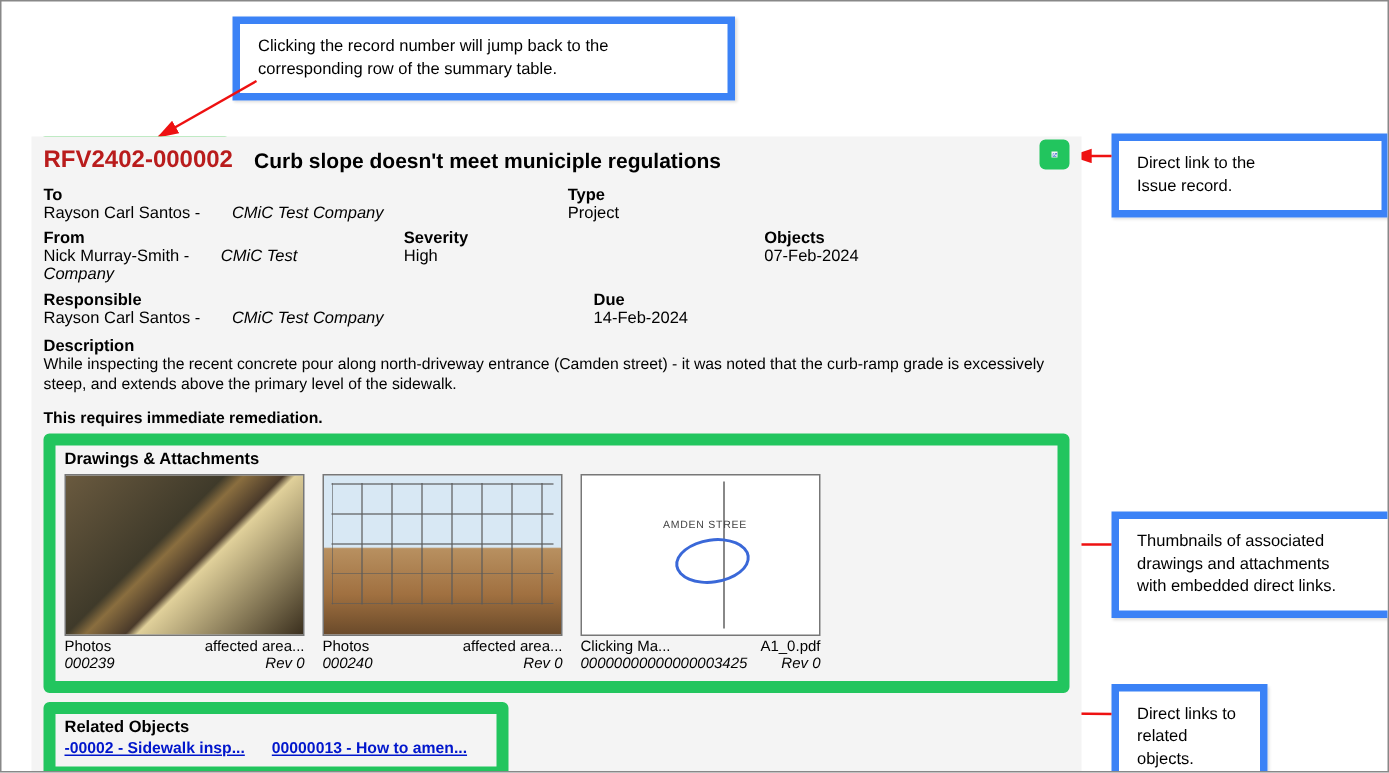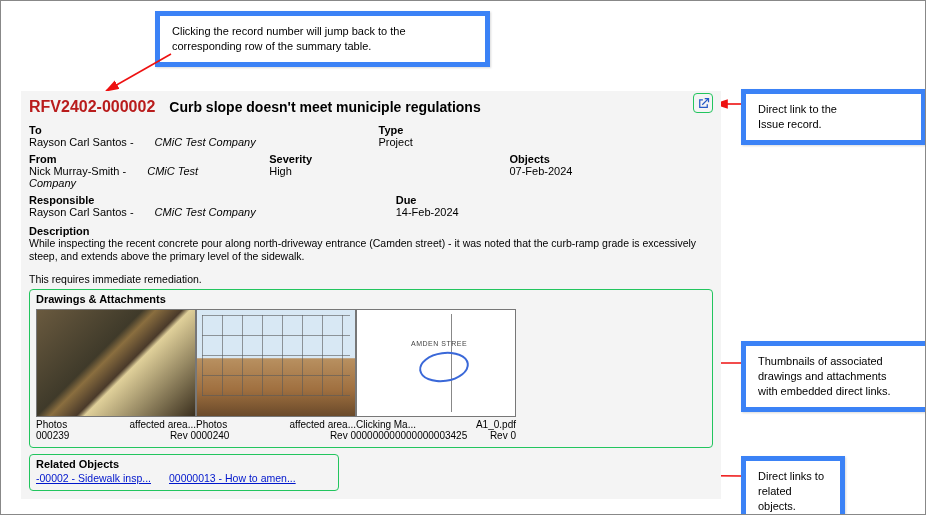--- a/index.html
+++ b/index.html
@@ -25,53 +25,53 @@
   .rec-header { display:flex; align-items:center; gap:14px; padding:2px 0 6px 0;}
   .rec-id {
     color: #b91c1c; font-weight: bold; font-size: 16px;
   }
   .rec-title { font-weight: bold; font-size: 14px; }
   .open-icon-box {
     position:absolute; right:8px; top:2px;
     width:20px; height:20px;
     display:flex;align-items:center;justify-content:center;
   }
-  .green-box { border:1px solid #22c55e; border-radius:4px; }
+  .green-box { border:8px solid #22c55e; border-radius:4px; }
   .open-icon { width:15px;height:15px; }
   .meta-row { display:flex;gap:15px; }
   .meta-col { flex:1; padding:2px 8px 3px 0; }
   .meta-col.loc { flex:0.9; }
   .lbl { font-weight:bold; font-size:11px; }
   .val { font-size:11px; }
   .italic { font-style: italic; padding-left: 18px; }
   .desc-section { padding:4px 0 0 0; }
   .desc-text { font-size:10.5px; line-height:1.25; }
-  .remed { font-size:10.5px; margin-top:6px; padding-top:4px;}
+  .remed { font-size:10.5px; margin-top:6px; padding-top:4px;font-weight:bold;}
   .attach-block {
     margin-top:4px;
     padding:3px 6px 6px 6px;
   }
   .attach-title { font-weight:bold; font-size:11px; margin-bottom:4px;}
-  .thumbs { display:flex; }
+  .thumbs { display:flex; gap:12px; }
   .thumb { width:160px; }
   .thumb-img {
     width:160px; height:108px;
     border:1px solid #777; background:#fff;
     display:flex; align-items:center; justify-content:center;
     overflow:hidden; position:relative;
   }
   .thumb-meta { display:flex; justify-content:space-between; font-size:10px; margin-top:2px;}
-  .thumb-meta2 { display:flex; justify-content:space-between; font-size:10px;}
+  .thumb-meta2 { display:flex; justify-content:space-between; font-size:10px;font-style:italic;}
   .related-block {
     margin-top:6px; padding:3px 6px 6px 6px;
     width:310px;
   }
   .related-title { font-weight:bold; font-size:11px; }
   .related-links { display:flex; gap:18px; margin-top:2px;}
-  .link { color:#0016cc; text-decoration:underline; font-size:10.5px; font-weight:normal;}
+  .link { color:#0016cc; text-decoration:underline; font-size:10.5px; font-weight:bold;}
   
   .callout {
     position:absolute;
     border:5px solid #3b82f6;
     background:#fff;
     font-size:11px;
     padding:8px 12px;
     box-shadow:1px 1px 2px rgba(0,0,0,0.15);
     line-height:1.35;
   }

